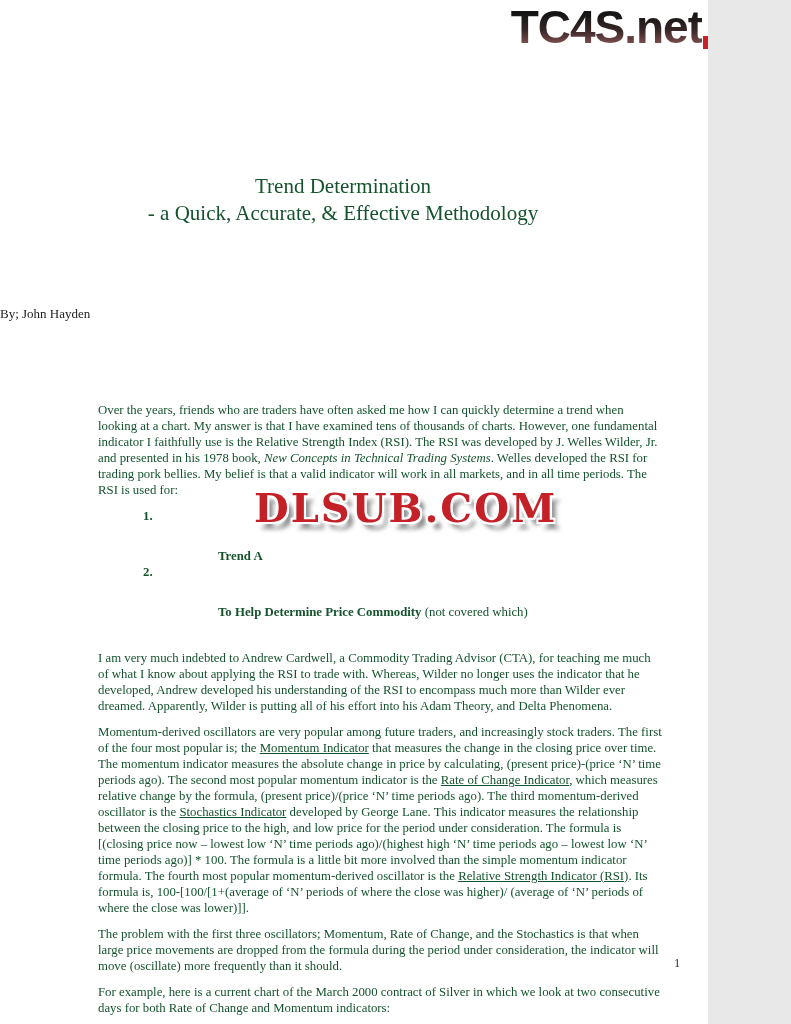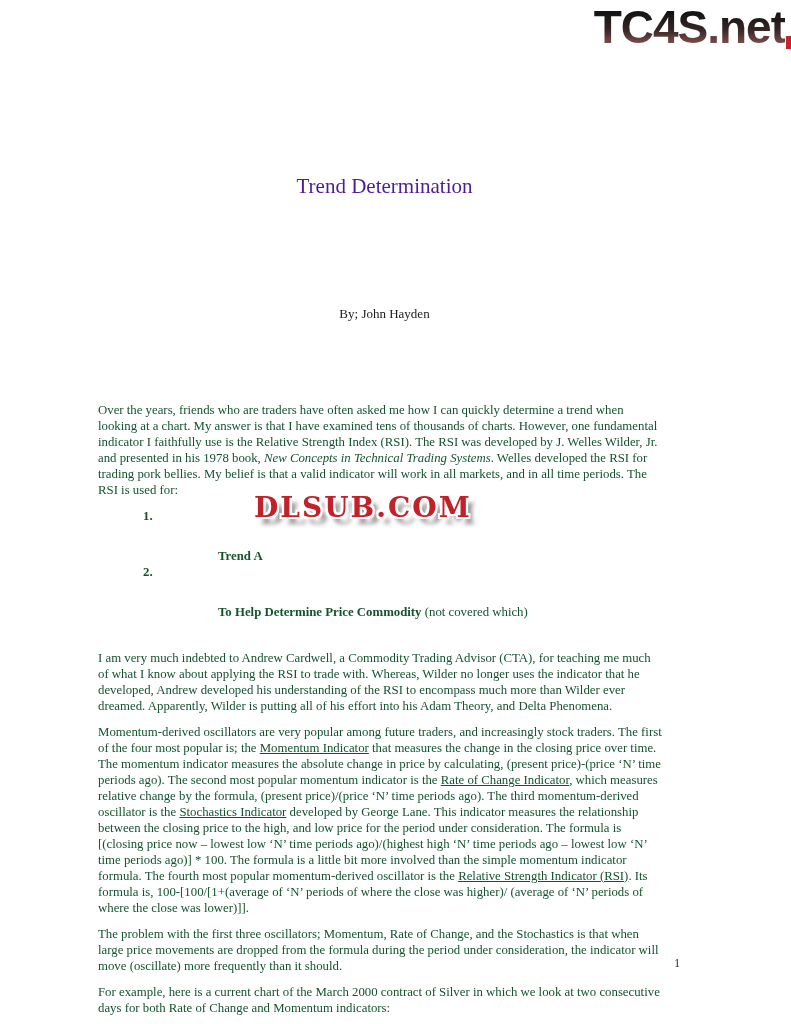--- a/index.html
+++ b/index.html
@@ -1,65 +1,65 @@
 <!DOCTYPE html>
 <html><head>
 <meta charset="utf-8">
 <style>
   html,body{margin:0;padding:0;background:#e8e8e8;}
   .page{
     position:relative;
-    width:791px;height:1024px;
+    width:708px;height:1024px;
     background:#ffffff;
     overflow:hidden;
     font-family:"Liberation Serif", serif;
   }
   
   .tc4s{
     position:absolute;top:4px;right:6px;
     font-family:"Liberation Sans", sans-serif;
     font-weight:bold;font-size:46px;line-height:1;
     letter-spacing:-1px;
     background:linear-gradient(to bottom,#141414 20%,#352525 55%,#8a5555 92%);
     -webkit-background-clip:text;background-clip:text;color:transparent;
   }
   .corner-mark{
     position:absolute;top:36px;right:0;
     width:5px;height:13px;background:#cc2127;
   }
   
   .title-block{
     position:absolute;left:0;right:22px;top:173px;
-    text-align:center;color:#4c1d95;
+    text-align:center;color:#14532d;
     font-size:21px;line-height:27px;
   }
   .byline{
     position:absolute;left:0;right:22px;top:306px;
-    text-align:center;color:#1b1b1b;
+    color:#1b1b1b;
     font-size:13px;line-height:16px;
   }
   
   .body{
     position:absolute;left:98px;top:402px;width:564px;
     font-size:12.8px;line-height:16px;color:#14532d;
     text-align:left;
   }
   .body p{margin:0 0 10px 0;}
   .run-italic{font-style:italic;}
   .run-underline{text-decoration:underline;}
   .run-bold{font-weight:bold;}
   .olist{margin:10px 0 30px 0;}
   .li-row{display:flex;}
   .li-num{display:inline-block;margin-left:45px;width:75px;font-weight:bold;}
   .li-text{flex:1;margin-top:40px;}
   
   .watermark{
     position:absolute;left:254px;top:488px;
     font-family:"DejaVu Serif", serif;
-    font-weight:bold;font-size:28px;line-height:40px;
+    font-weight:bold;font-size:40px;line-height:40px;
     letter-spacing:2px;white-space:nowrap;
     color:#c32028;
     text-shadow:
       -2px -2px 0 #fff,-2px 0 0 #fff,-2px 2px 0 #fff,
       0 -2px 0 #fff,0 2px 0 #fff,
       2px -2px 0 #fff,2px 0 0 #fff,2px 2px 0 #fff,
       6px 7px 4px rgba(110,110,110,0.75);
   }
   .page-number{
     position:absolute;left:674px;top:956px;
@@ -83,20 +83,21 @@
 </head>
 <body>
 
 <div class="page">
 
   <div class="tc4s">TC4S.net</div>
   <div class="corner-mark"></div>
 
   <div class="title-block">
     <div>Trend Determination</div>
+    <div>- a Quick, Accurate, &amp; Effective Methodology</div>
   </div>
 
   <div class="byline">By; John Hayden</div>
 
   <div class="body">
       <p><span>Over the years, friends who are traders have often asked me how I can quickly determine a trend when looking at a chart. My answer is that I have examined tens of thousands of charts. However, one fundamental indicator I faithfully use is the Relative Strength Index (RSI). The RSI was developed by J. Welles Wilder, Jr. and presented in his 1978 book, </span><span class="run-italic">New Concepts in Technical Trading Systems</span><span>. Welles developed the RSI for trading pork bellies. My belief is that a valid indicator will work in all markets, and in all time periods.  The RSI is used for:</span></p>
       <div class="olist">
         <div class="li-row">
           <span class="li-num">1.</span>
           <span class="li-text"><span class="run-bold">Trend A</span></span>

